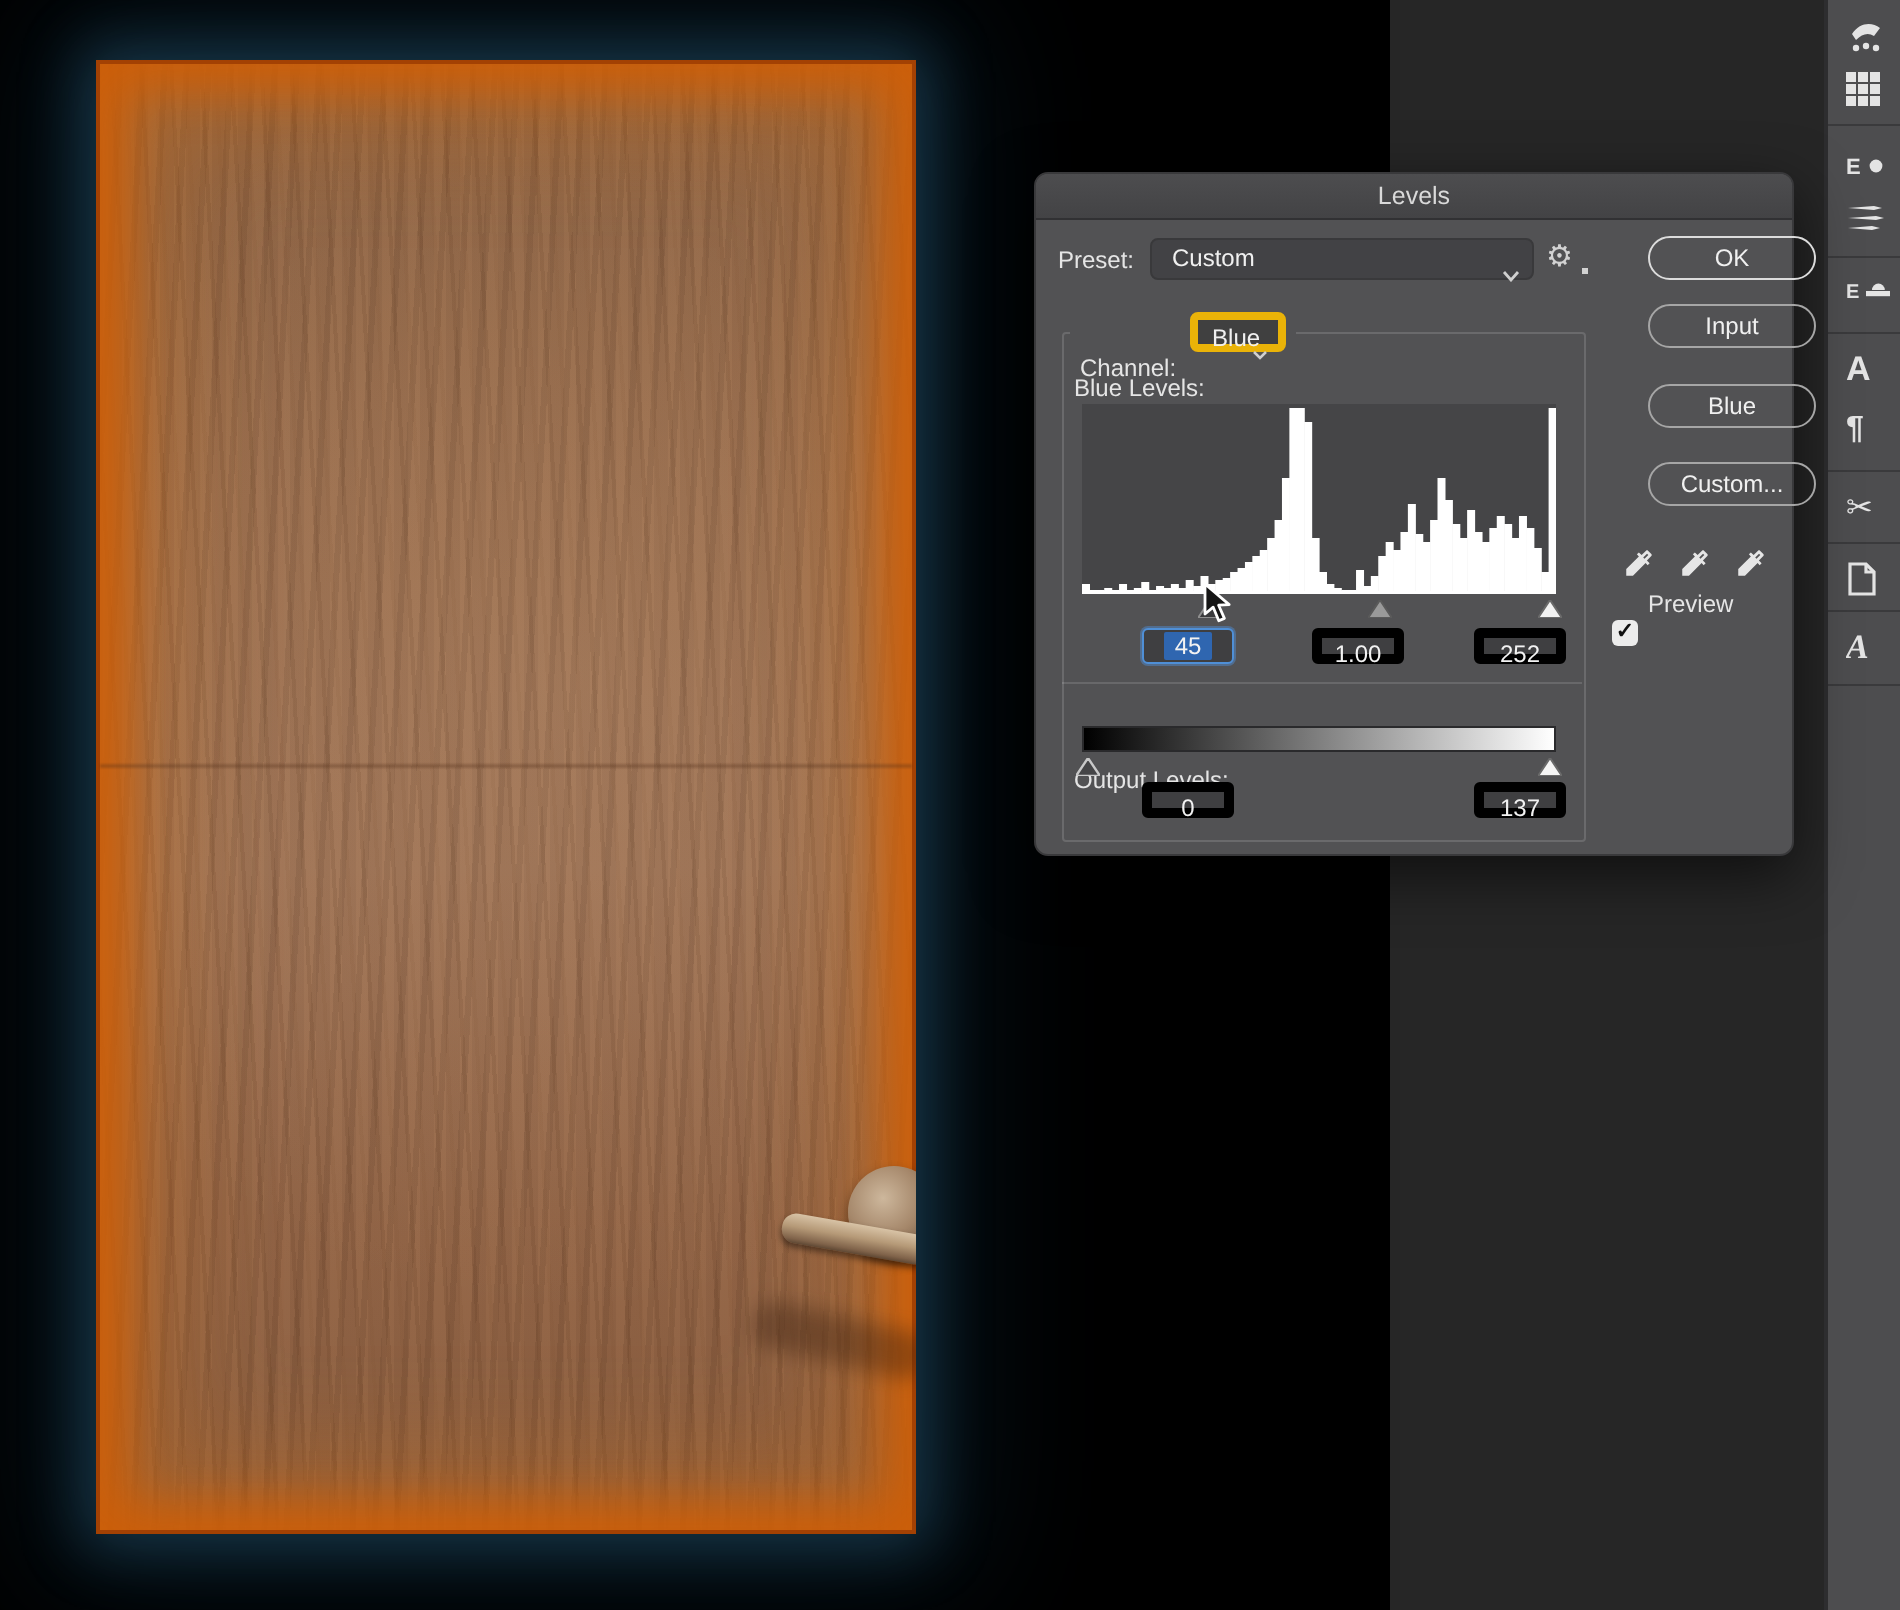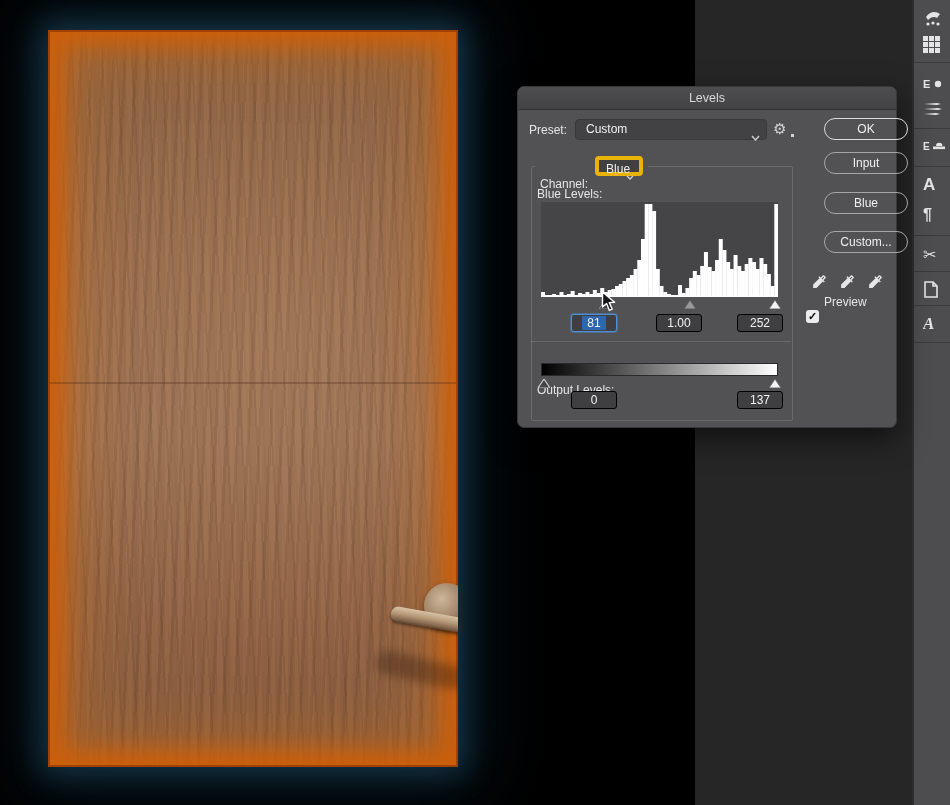--- a/index.html
+++ b/index.html
@@ -69,21 +69,21 @@
     border:1px solid #a6a6a6;background:transparent;color:#f0f0f0;font-size:12px;
     box-sizing:border-box;text-align:center;line-height:20px;cursor:default;
   }
   .pill-btn.default{border-color:#dcdcdc;}
   .group-box{position:absolute;left:13px;top:79px;width:260px;height:253px;border:1px solid rgba(255,255,255,0.14);border-radius:2px;}
   .channel-row{position:absolute;left:17px;top:68px;height:21px;background:#525254;padding:0 5px;z-index:2;display:flex;align-items:center;}
   .channel-select{position:relative;margin-left:7px;width:48px;height:20px;background:#404040;border:4px solid #eab308;border-radius:4px;line-height:18px;padding-left:7px;box-sizing:border-box;color:#f0f0f0;}
   .histogram{position:absolute;left:23px;top:115px;width:237px;height:95px;background:#454547;}
   .tri{position:absolute;width:12px;height:9px;}
   .value-box{
-    position:absolute;width:46px;height:18px;background:#3f3f41;border:1px solid #000000;
+    position:absolute;width:46px;height:18px;background:#3f3f41;border:5px solid #000000;
     border-radius:3px;box-sizing:border-box;text-align:center;line-height:16px;color:#f2f2f2;font-size:12px;
   }
   .value-box.focused{border:1.5px solid #4f8fd6;box-shadow:0 0 0 1px rgba(79,143,214,0.45);}
   .value-box .sel{background:#2f66b0;padding:0 5px;border-radius:1px;}
   .hdivider{position:absolute;left:13px;top:254px;width:260px;height:1px;background:rgba(255,255,255,0.13);}
   .out-gradient{position:absolute;left:23px;top:276px;width:237px;height:13px;background:linear-gradient(to right,#000,#fff);border:1px solid #2a2a2c;box-sizing:border-box;}
   .dropper{position:absolute;width:18px;height:18px;}
   .checkbox{
     position:absolute;left:288px;top:223px;width:13px;height:13px;background:#ececec;border-radius:3px;
     color:#111;font-size:11px;line-height:13px;text-align:center;font-weight:bold;
@@ -309,21 +309,21 @@
         <path d="M6 0 L12 9 L0 9 Z" fill="#9a9a9a" stroke="#5a5a5a" stroke-width="1"></path>
       </svg>
   </div>
   <div class="tri" style="left:251px;top:211px;">
     <svg width="12" height="9">
         <path d="M6 0 L12 9 L0 9 Z" fill="#f2f2f2" stroke="#6a6a6a" stroke-width="1"></path>
       </svg>
   </div>
 
   <div class="value-box focused" style="left:53px;top:227px;">
-    <span class="sel">81</span>
+    <span class="sel">45</span>
   </div>
   <div class="value-box" style="left:138px;top:227px;">1.00</div>
   <div class="value-box" style="left:219px;top:227px;">252</div>
 
   <div class="hdivider"></div>
 
   <div class="lbl" style="left:19px;top:260px;margin-top:36px;">Output Levels:</div>
 
   <div class="out-gradient"></div>
   <div class="tri" style="left:20px;top:290px;">

